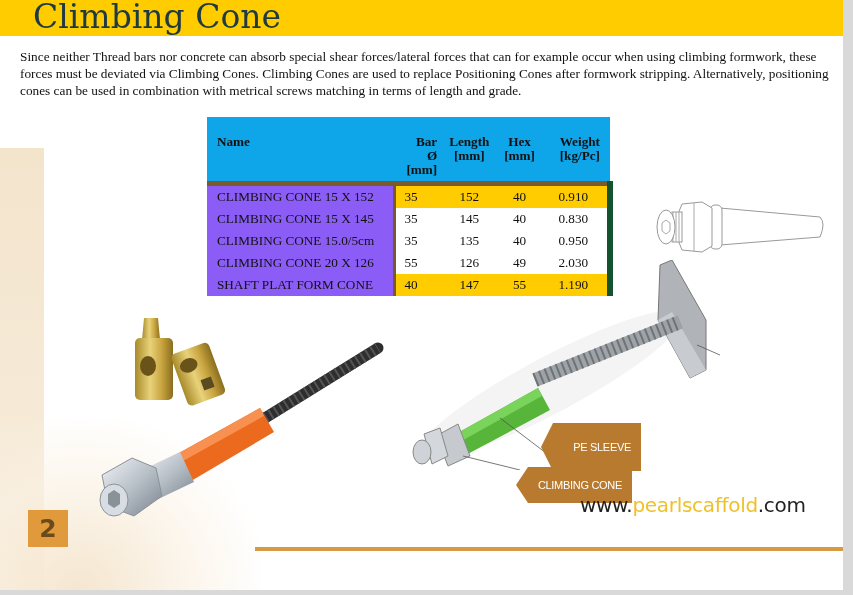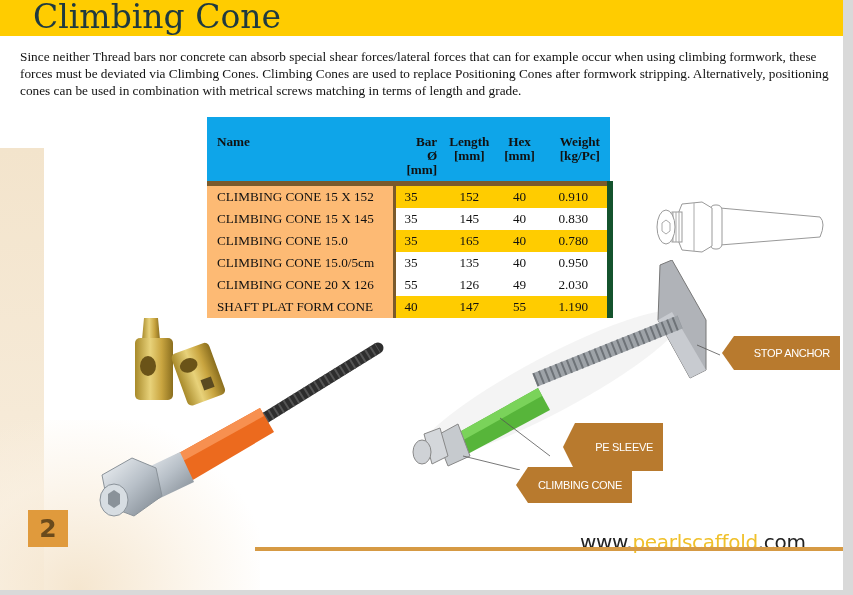--- a/index.html
+++ b/index.html
@@ -34,52 +34,52 @@
     border-collapse: collapse;
     font-family: "Liberation Serif", serif; font-size: 13.2px; color: #111;
   }
   table.spec th {
     background: #0ea5e9; font-weight: bold; vertical-align: top;
     padding: 18px 2px 4px 2px; line-height: 14px; font-size: 13.2px;
     border-bottom: 5px solid #7a5a2c; text-align: center;
   }
   table.spec th.name { text-align: left; padding-left: 10px; }
   table.spec td { height: 22px; padding: 0 2px; line-height: 22px; }
-  table.spec td.name { background: #fdba74; padding-left: 10px; text-align: left; width: 187px; white-space: nowrap;
+  table.spec td.name { background: #8b5cf6; padding-left: 10px; text-align: left; width: 187px; white-space: nowrap;
     border-right: 3px solid #7a5a2c; }
   table.spec td.num { text-align: center; }
   table.spec td.num.first { text-align: left; padding-left: 8px; }
   table.spec tr.odd td.num { background: #ffcc00; }
   table.spec tr.even td.num { background: #fff; }
   table.spec td.last { border-right: 6px solid #14532d; }
 
   .img-cones { position: absolute; left: 130px; top: 318px; }
   .img-bar { position: absolute; left: 90px; top: 340px; }
   .img-anchor { position: absolute; left: 400px; top: 260px; }
   .img-drawing { position: absolute; left: 650px; top: 190px; }
 
   .callout {
     position: absolute; height: 34px; background: #b87a2e;
     color: #fff; font-family: "Liberation Sans", sans-serif; font-size: 11px;
     display: flex; align-items: center; justify-content: flex-end; padding-right: 10px;
     clip-path: polygon(12px 0, 100% 0, 100% 100%, 12px 100%, 0 50%);
     letter-spacing: -0.3px;
   }
   .callout.stop { left: 722px; top: 336px; width: 118px; height: 34px; }
-  .callout.pe { left: 563px; top: 423px; width: 100px; height: 48px; }
+  .callout.pe { left: 541px; top: 423px; width: 100px; height: 48px; }
   .callout.cc { left: 516px; top: 467px; width: 116px; height: 36px; }
 
   .page-num {
     position: absolute; left: 28px; top: 510px; width: 40px; height: 37px;
     background: #e09a3c; color: #6a4a1c;
     font-family: "DejaVu Sans", sans-serif; font-weight: bold; font-size: 25px;
     display: flex; align-items: center; justify-content: center;
   }
   .website {
-    position: absolute; left: 580px; top: 530px;
+    position: absolute; left: 580px; top: 493px;
     font-family: "DejaVu Sans", sans-serif; font-size: 20px; color: #222;
     letter-spacing: -0.3px;
   }
   .website .brand { color: #f0c02a; }
   .footer-line {
     position: absolute; left: 255px; top: 547px; width: 588px; height: 4px; background: #d69a44;
   }
   .right-edge {
     position: absolute; left: 843px; top: 0; width: 10px; height: 595px; background: #d9d9d9;
   }
@@ -130,27 +130,20 @@
         <td class="num">152</td>
         <td class="num">40</td>
         <td class="num last">0.910</td>
       </tr>
       <tr class="even">
         <td class="name">CLIMBING CONE 15 X 145</td>
         <td class="num first">35</td>
         <td class="num">145</td>
         <td class="num">40</td>
         <td class="num last">0.830</td>
-      </tr>
-      <tr class="odd">
-        <td class="name">CLIMBING CONE 15.0</td>
-        <td class="num first">35</td>
-        <td class="num">165</td>
-        <td class="num">40</td>
-        <td class="num last">0.780</td>
       </tr>
       <tr class="even">
         <td class="name">CLIMBING CONE 15.0/5cm</td>
         <td class="num first">35</td>
         <td class="num">135</td>
         <td class="num">40</td>
         <td class="num last">0.950</td>
       </tr>
       <tr class="even">
         <td class="name">CLIMBING CONE 20 X 126</td>
@@ -226,21 +219,20 @@
     <polygon points="54,175 138,128 150,150 64,196" fill="#57b53a"></polygon>
     <polygon points="54,175 138,128 142,136 58,183" fill="#7ad35a"></polygon>
     <polygon points="36,176 58,164 70,196 48,206" fill="#c6cace" stroke="#888"></polygon>
     <polygon points="24,174 40,168 48,196 32,204" fill="#d4d7db" stroke="#888"></polygon>
     <ellipse cx="22" cy="192" rx="9" ry="12" fill="#cfd2d6" stroke="#888"></ellipse>
     <line x1="100" y1="158" x2="150" y2="196" stroke="#555" stroke-width="0.8"></line>
     <line x1="63" y1="196" x2="120" y2="210" stroke="#555" stroke-width="0.8"></line>
     <line x1="297" y1="85" x2="320" y2="95" stroke="#555" stroke-width="0.8"></line>
   </svg>
 
-  <div class="callout stop">STOP ANCHOR</div>
   <div class="callout pe">PE SLEEVE</div>
   <div class="callout cc">CLIMBING CONE</div>
 
   <div class="page-num">2</div>
 
   <div class="website">
     <span>www.</span><span class="brand">pearlscaffold</span><span>.com</span>
   </div>
   <div class="footer-line"></div>
 </div>

